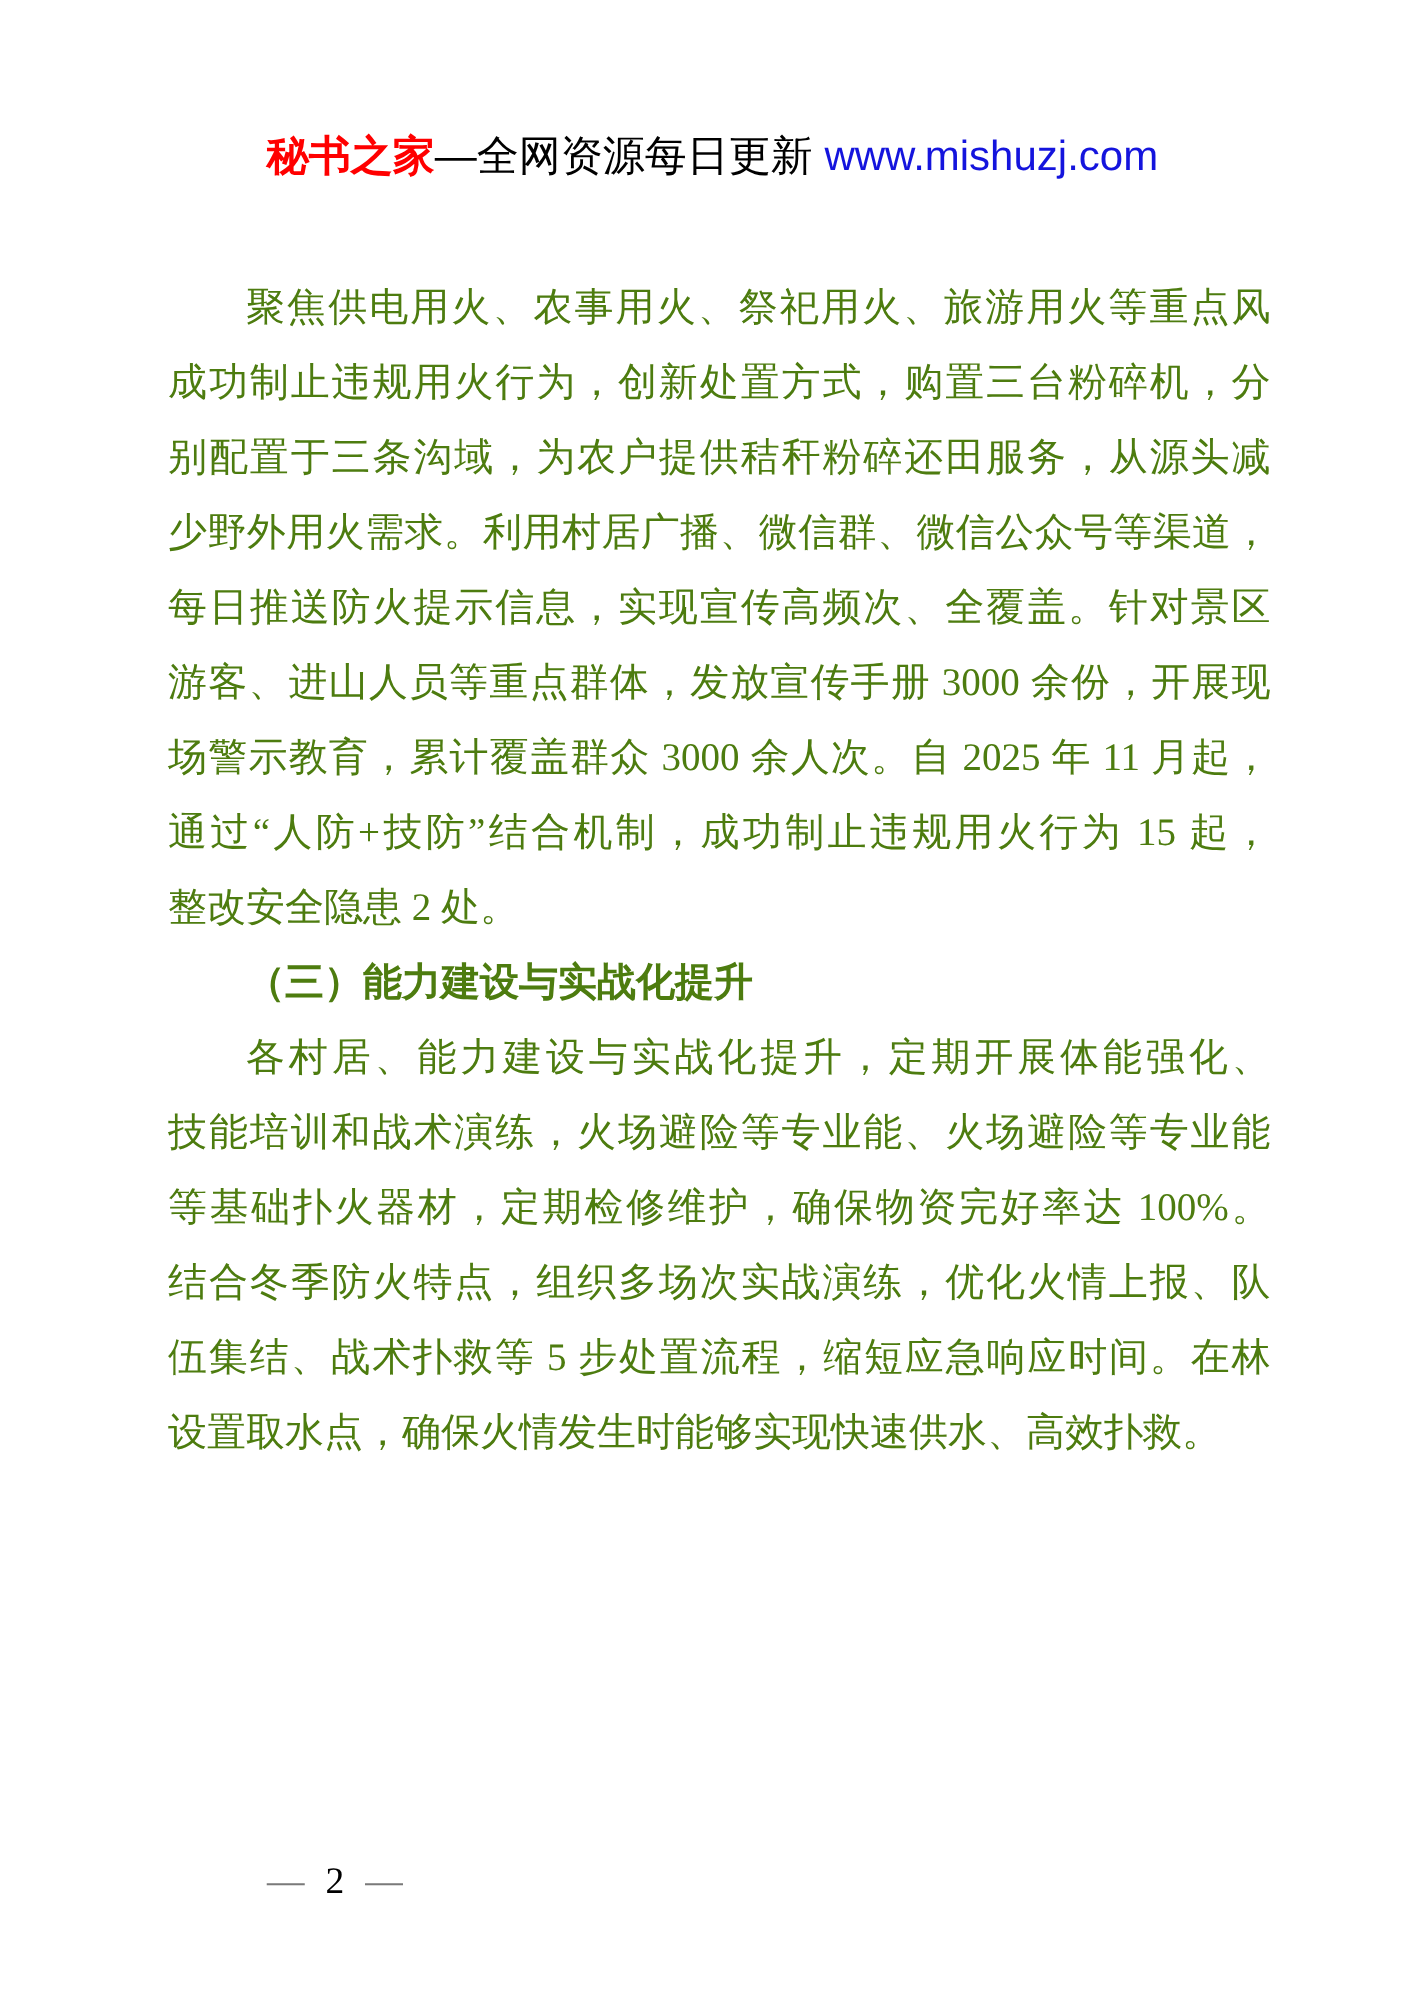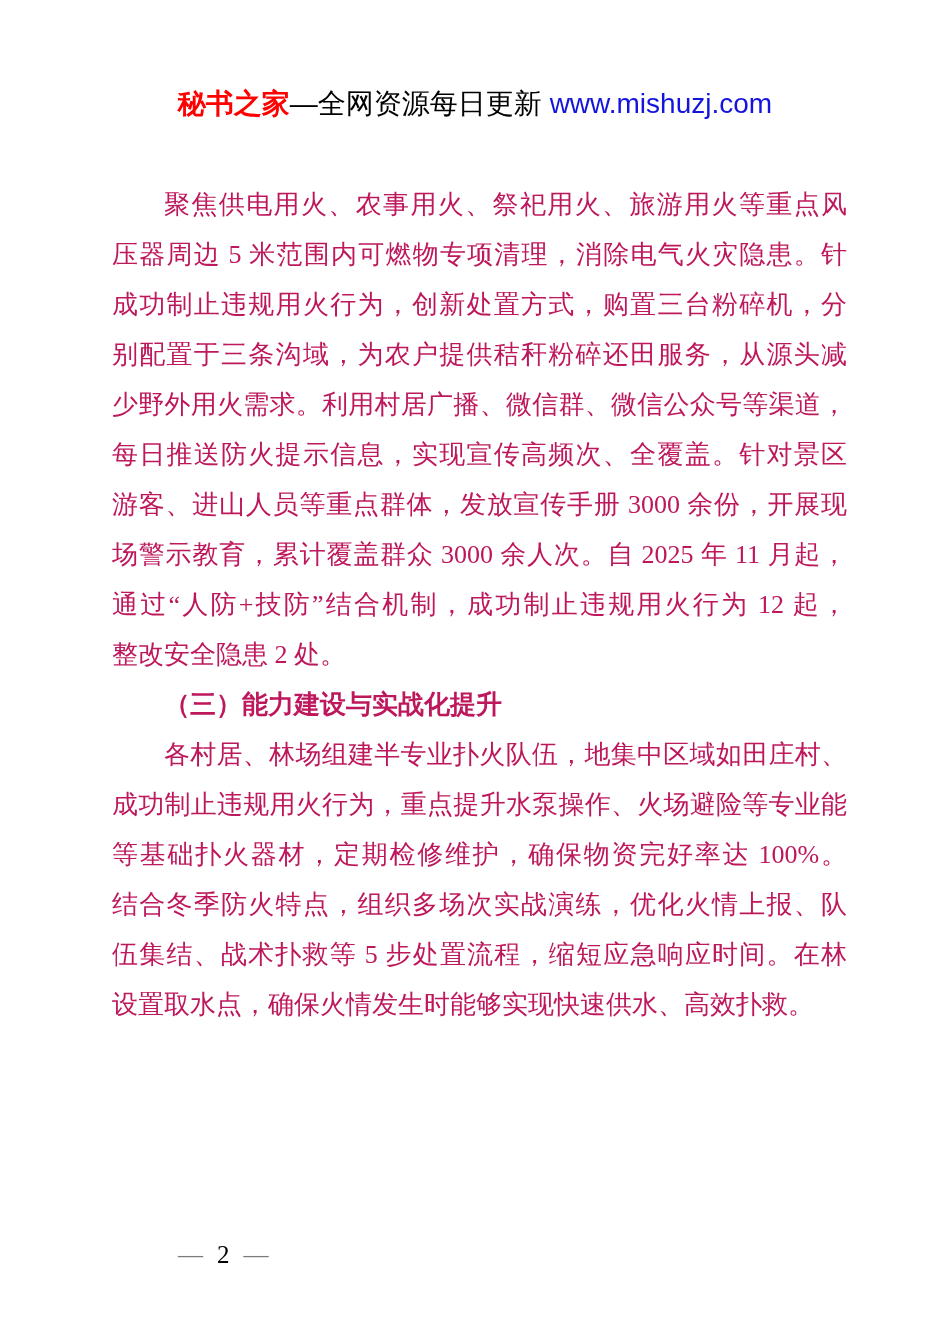--- a/index.html
+++ b/index.html
@@ -75,35 +75,34 @@
 </head>
 <body>
 
 <div class="page">
 
   <div class="header">
     <span class="brand" style="color: rgb(255, 0, 0);">秘书之家</span><span class="tagline">—全网资源每日更新 </span>
     <span class="url" style="color: rgb(20, 20, 221);">www.mishuzj.com</span>
   </div>
 
-  <div class="content" style="color: #be185d;">
+  <div class="content" style="color: #4d7c0f;">
 
   <div class="line indent justify">聚焦供电用火、农事用火、祭祀用火、旅游用火等重点风</div>
-      <div class="line justify">压器周边 5 米范围内可燃物专项清理，消除电气火灾隐患。针</div>
       <div class="line justify">成功制止违规用火行为，创新处置方式，购置三台粉碎机，分</div>
       <div class="line justify">别配置于三条沟域，为农户提供秸秆粉碎还田服务，从源头减</div>
       <div class="line justify">少野外用火需求。利用村居广播、微信群、微信公众号等渠道，</div>
       <div class="line justify">每日推送防火提示信息，实现宣传高频次、全覆盖。针对景区</div>
       <div class="line justify">游客、进山人员等重点群体，发放宣传手册 3000 余份，开展现</div>
       <div class="line justify">场警示教育，累计覆盖群众 3000 余人次。自 2025 年 11 月起，</div>
-      <div class="line justify">通过“人防+技防”结合机制，成功制止违规用火行为 12 起，</div>
+      <div class="line justify">通过“人防+技防”结合机制，成功制止违规用火行为 15 起，</div>
       <div class="line">整改安全隐患 2 处。</div>
       <div class="line indent bold">（三）能力建设与实战化提升</div>
-      <div class="line indent justify">各村居、林场组建半专业扑火队伍，地集中区域如田庄村、</div>
-      <div class="line justify">成功制止违规用火行为，重点提升水泵操作、火场避险等专业能</div>
+      <div class="line indent justify">各村居、能力建设与实战化提升，定期开展体能强化、</div>
+      <div class="line justify">技能培训和战术演练，火场避险等专业能、火场避险等专业能</div>
       <div class="line justify">等基础扑火器材，定期检修维护，确保物资完好率达 100%。</div>
       <div class="line justify">结合冬季防火特点，组织多场次实战演练，优化火情上报、队</div>
       <div class="line justify">伍集结、战术扑救等 5 步处置流程，缩短应急响应时间。在林</div>
       <div class="line">设置取水点，确保火情发生时能够实现快速供水、高效扑救。</div>
     </div>
 
   <div class="footer">
     <span class="dash" style="color: rgb(122, 122, 122);">—</span><span class="num">2</span><span class="dash" style="color: rgb(122, 122, 122);">—</span>
   </div>
 

